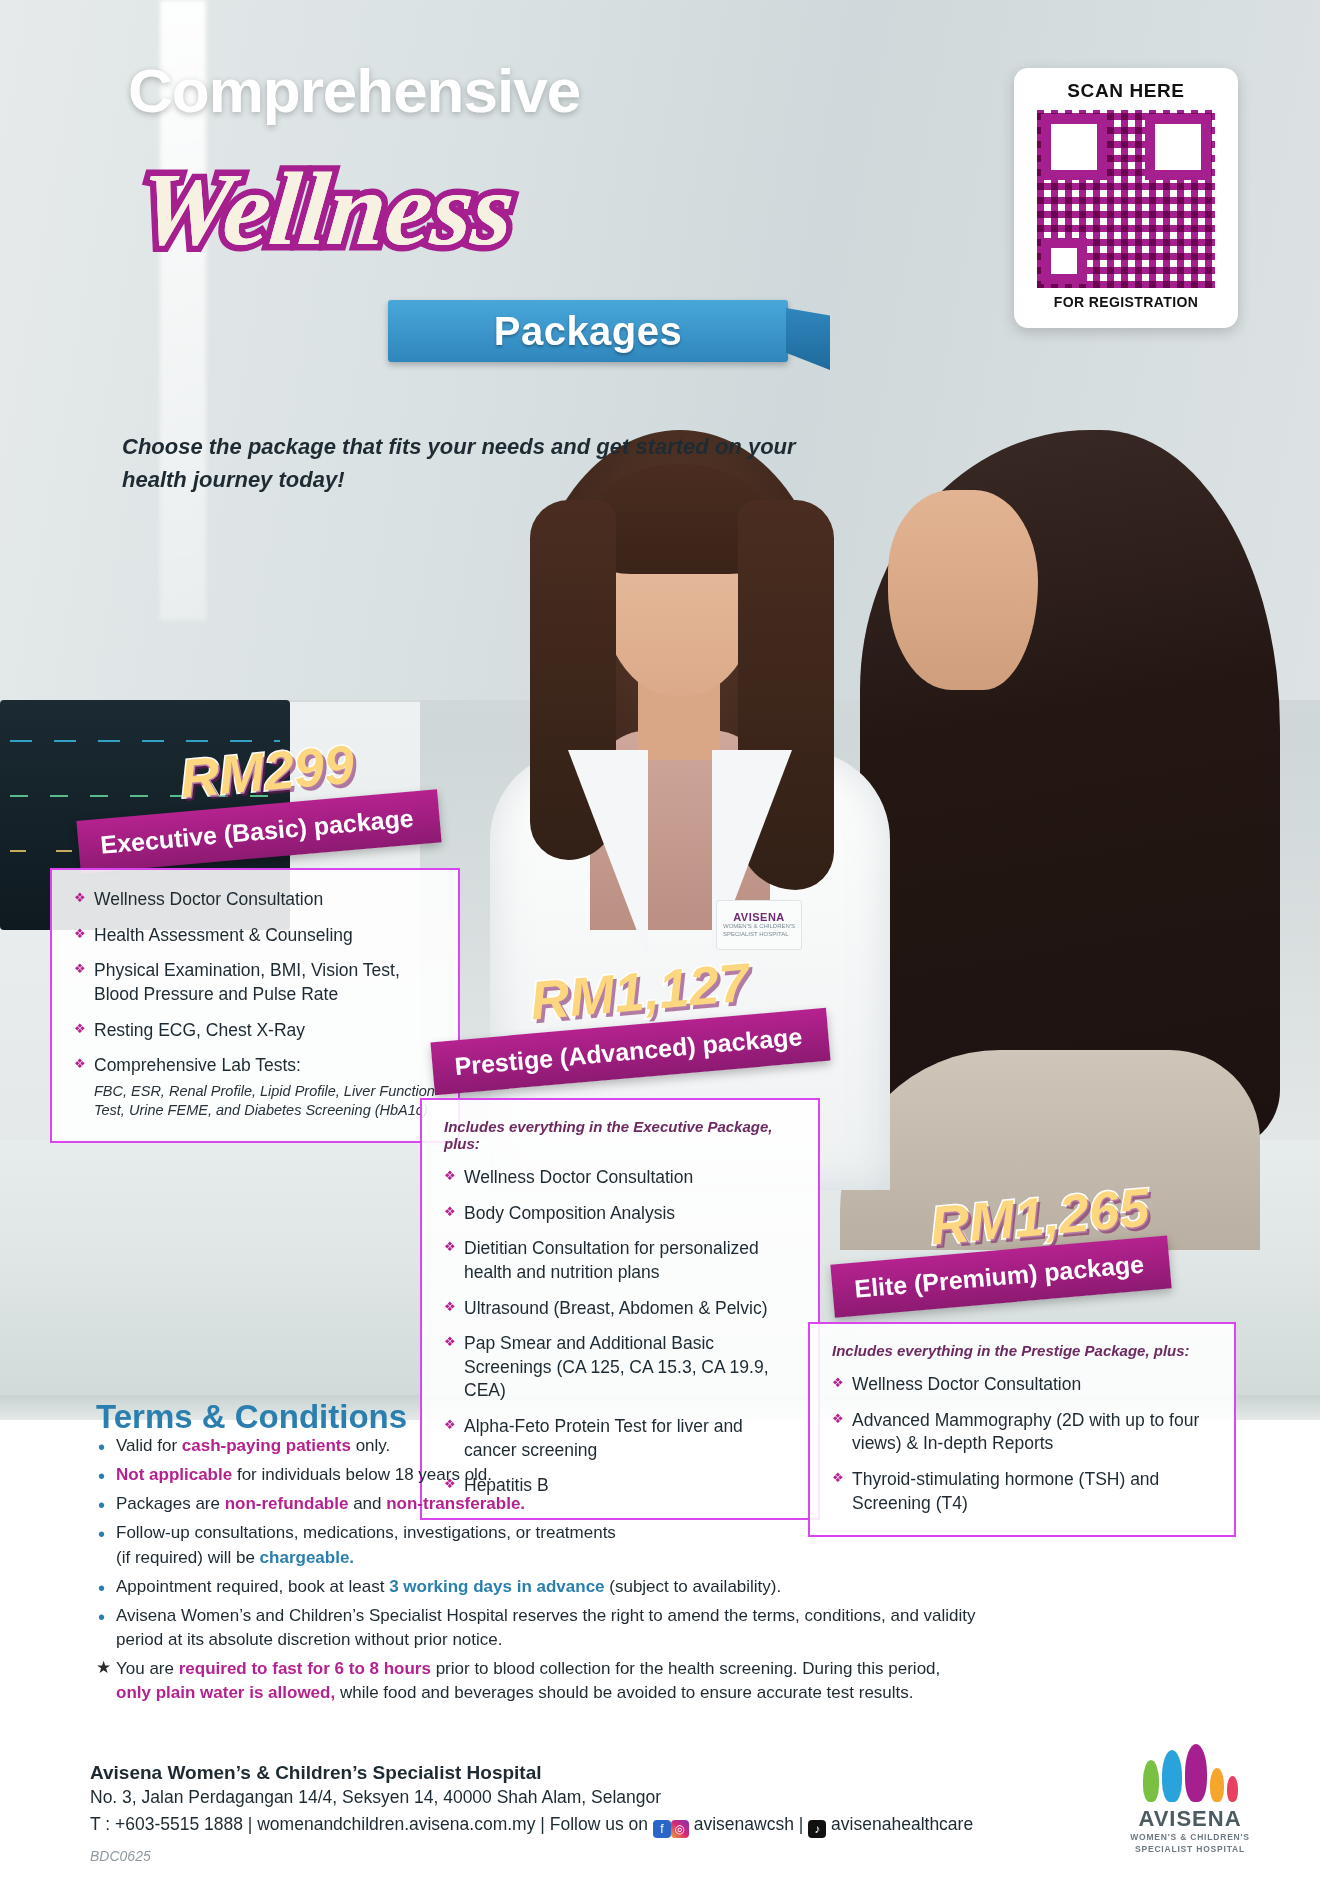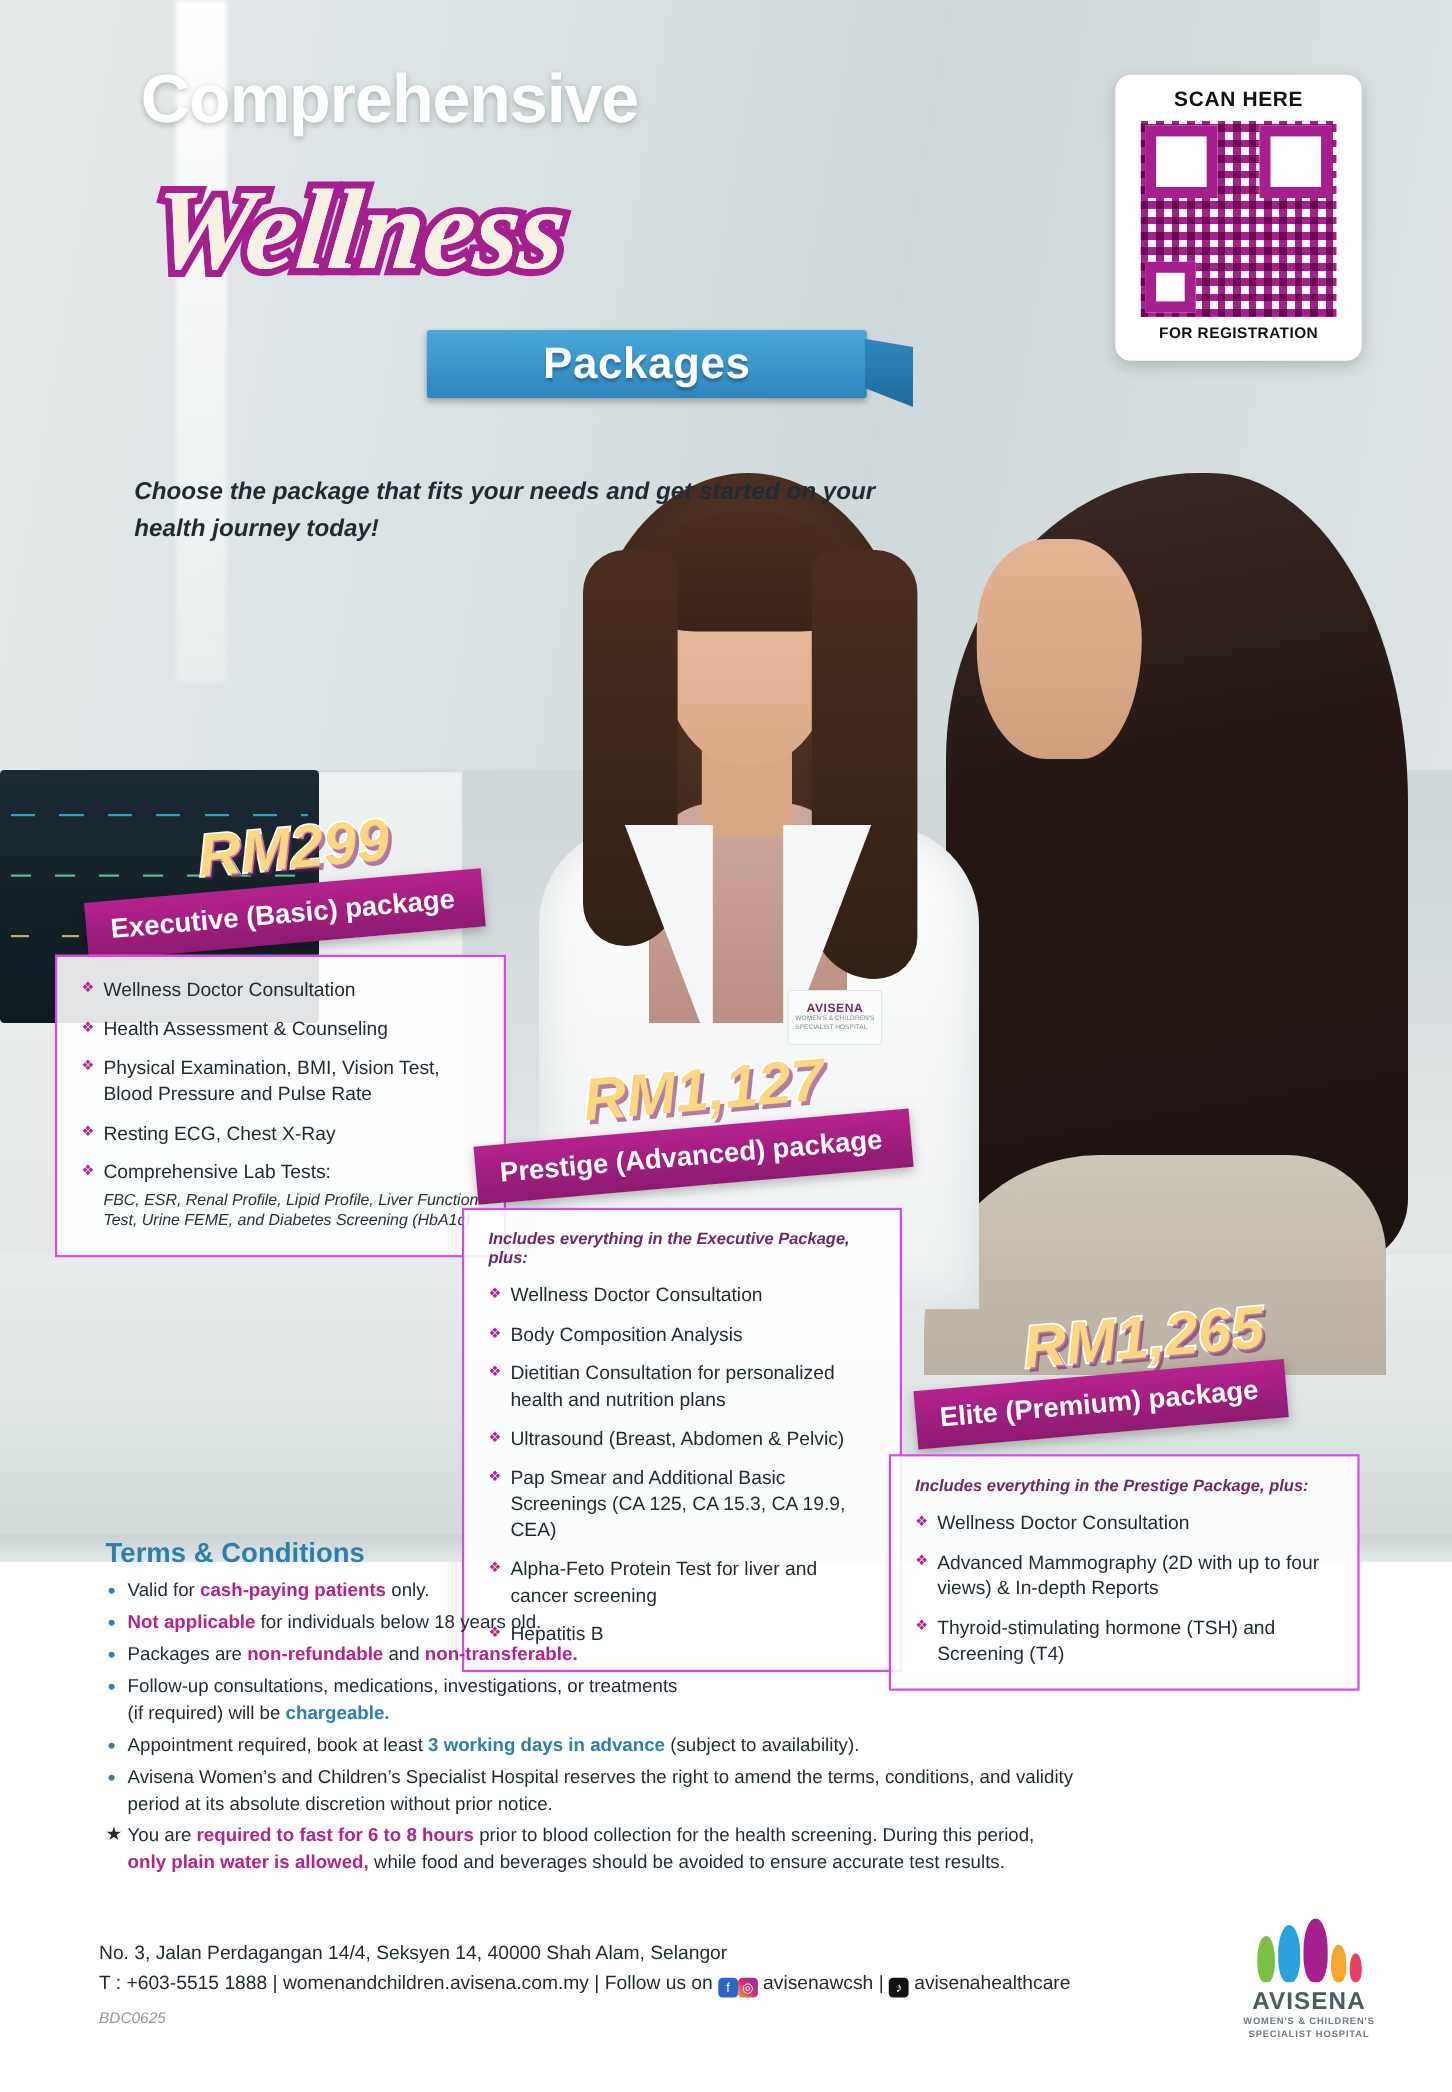--- a/index.html
+++ b/index.html
@@ -234,21 +234,21 @@
   .card .note {
     font-size: 14.5px; font-style: italic; color: #27323a; line-height: 1.35;
   }
   .card .plus {
     font-size: 15px; font-weight: 700; font-style: italic; color: #6d2a60;
     margin-bottom: 14px;
   }
   
   .terms-title {
     position: absolute; left: 96px; top: 1398px;
-    font-size: 25px; font-weight: 700; color: #2b7fae;
+    font-size: 33px; font-weight: 700; color: #2b7fae;
   }
   .terms {
     position: absolute; left: 96px; top: 1434px; width: 1090px;
   }
   .terms li {
     list-style: none; position: relative; padding-left: 20px;
     font-size: 17px; color: #1d2a31; line-height: 1.42; margin-bottom: 5px;
   }
   .terms li::before {
     content: "\2022"; position: absolute; left: 2px; top: -1px;
@@ -413,20 +413,21 @@
     <li><b class="pink">Not applicable</b> for individuals below 18 years old.</li>
     <li>Packages are <b class="pink">non-refundable</b> and <b class="pink">non-transferable.</b></li>
     <li>Follow-up consultations, medications, investigations, or treatments<br>(if required) will be <b class="blue">chargeable.</b></li>
     <li>Appointment required, book at least <b class="blue">3 working days in advance</b> (subject to availability).</li>
     <li>Avisena Women’s and Children’s Specialist Hospital reserves the right to amend the terms, conditions, and validity<br>period at its absolute discretion without prior notice.</li>
     <li class="star">You are <b class="pink">required to fast for 6 to 8 hours</b> prior to blood collection for the health screening. During this period,<br><b class="pink">only plain water is allowed,</b> while food and beverages should be avoided to ensure accurate test results.</li>
   </ul>
 
 
   <div class="footer">
+    <div class="name">Avisena Women’s &amp; Children’s Specialist Hospital</div>
     <div class="addr">No. 3, Jalan Perdagangan 14/4, Seksyen 14, 40000 Shah Alam, Selangor</div>
     <div class="line3">
       <span>T : +603-5515 1888</span>
       <span> | </span>
       <span>womenandchildren.avisena.com.my</span>
       <span> | </span>
       <span>Follow us on</span>
       <span class="ico fb">f</span><span class="ico ig">◎</span>
       <span>avisenawcsh</span>
       <span> | </span>

